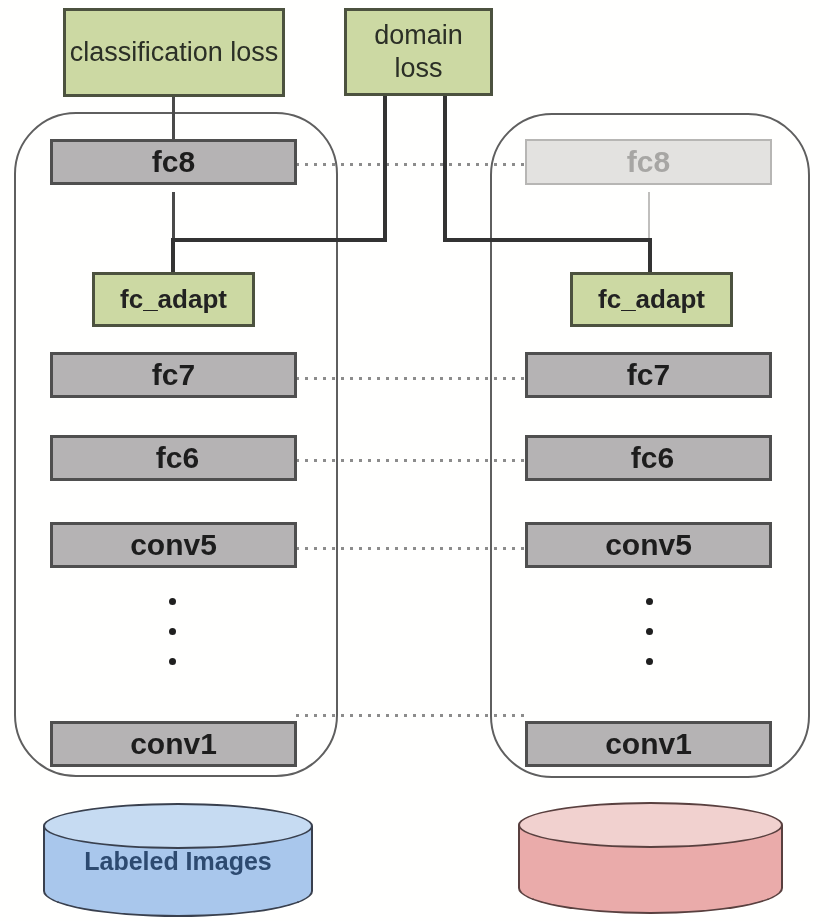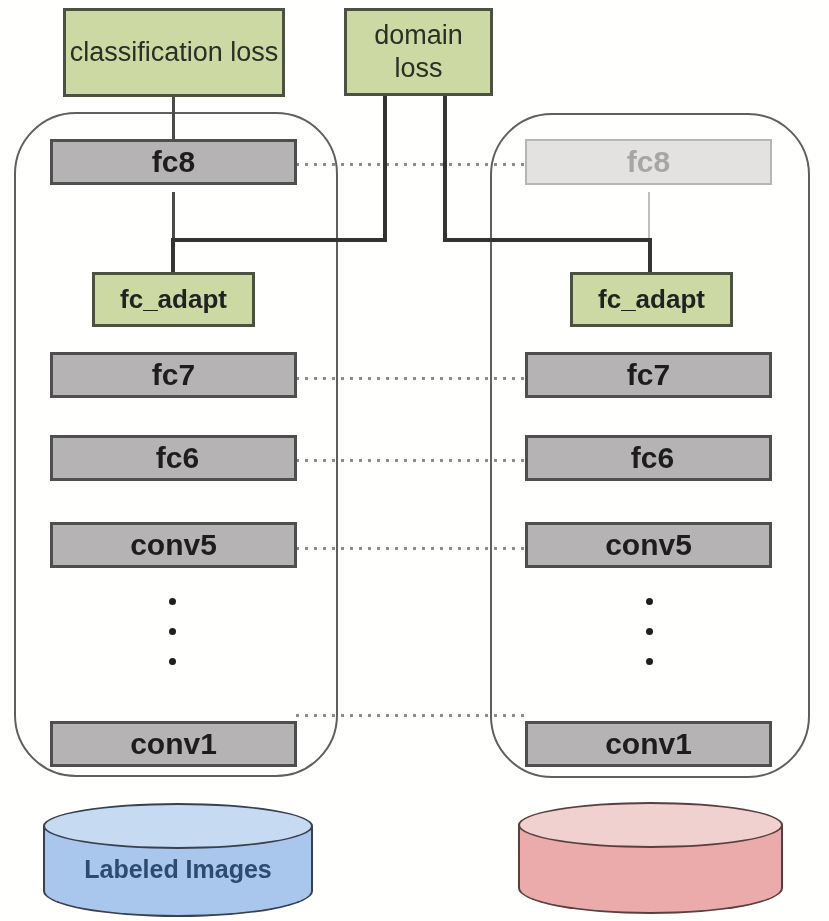--- a/index.html
+++ b/index.html
@@ -105,21 +105,21 @@
     box-sizing:border-box;
     border-top:none;
     border-radius:0 0 50% 50% / 0 0 26px 26px;
   }
   .cyl-left .cyl-top  { background:#c6dbf2; border:2px solid #39404e; }
   .cyl-left .cyl-body { background:#a9c7ec; border:2px solid #39404e; border-top:none; }
   .cyl-right .cyl-top  { background:#f1d1cf; border:2px solid #59403f; }
   .cyl-right .cyl-body { background:#eaabaa; border:2px solid #59403f; border-top:none; }
   .cyl-label {
     position:absolute; left:0; width:100%;
-    text-align:center; font-weight:bold;margin-top:8px;
+    text-align:center; font-weight:bold;
   }
   .cyl-left .cyl-label  { top:44px; font-size:25px; color:#2d4a70; }
   .cyl-right .cyl-label { top:32px; font-size:24px; line-height:1.35; color:#4f2b2b; padding:0 50px; box-sizing:border-box; }
 </style>
 </head>
 <body>
 
 <div class="canvas">
 
   <div class="dotline dot-fc8"></div>

